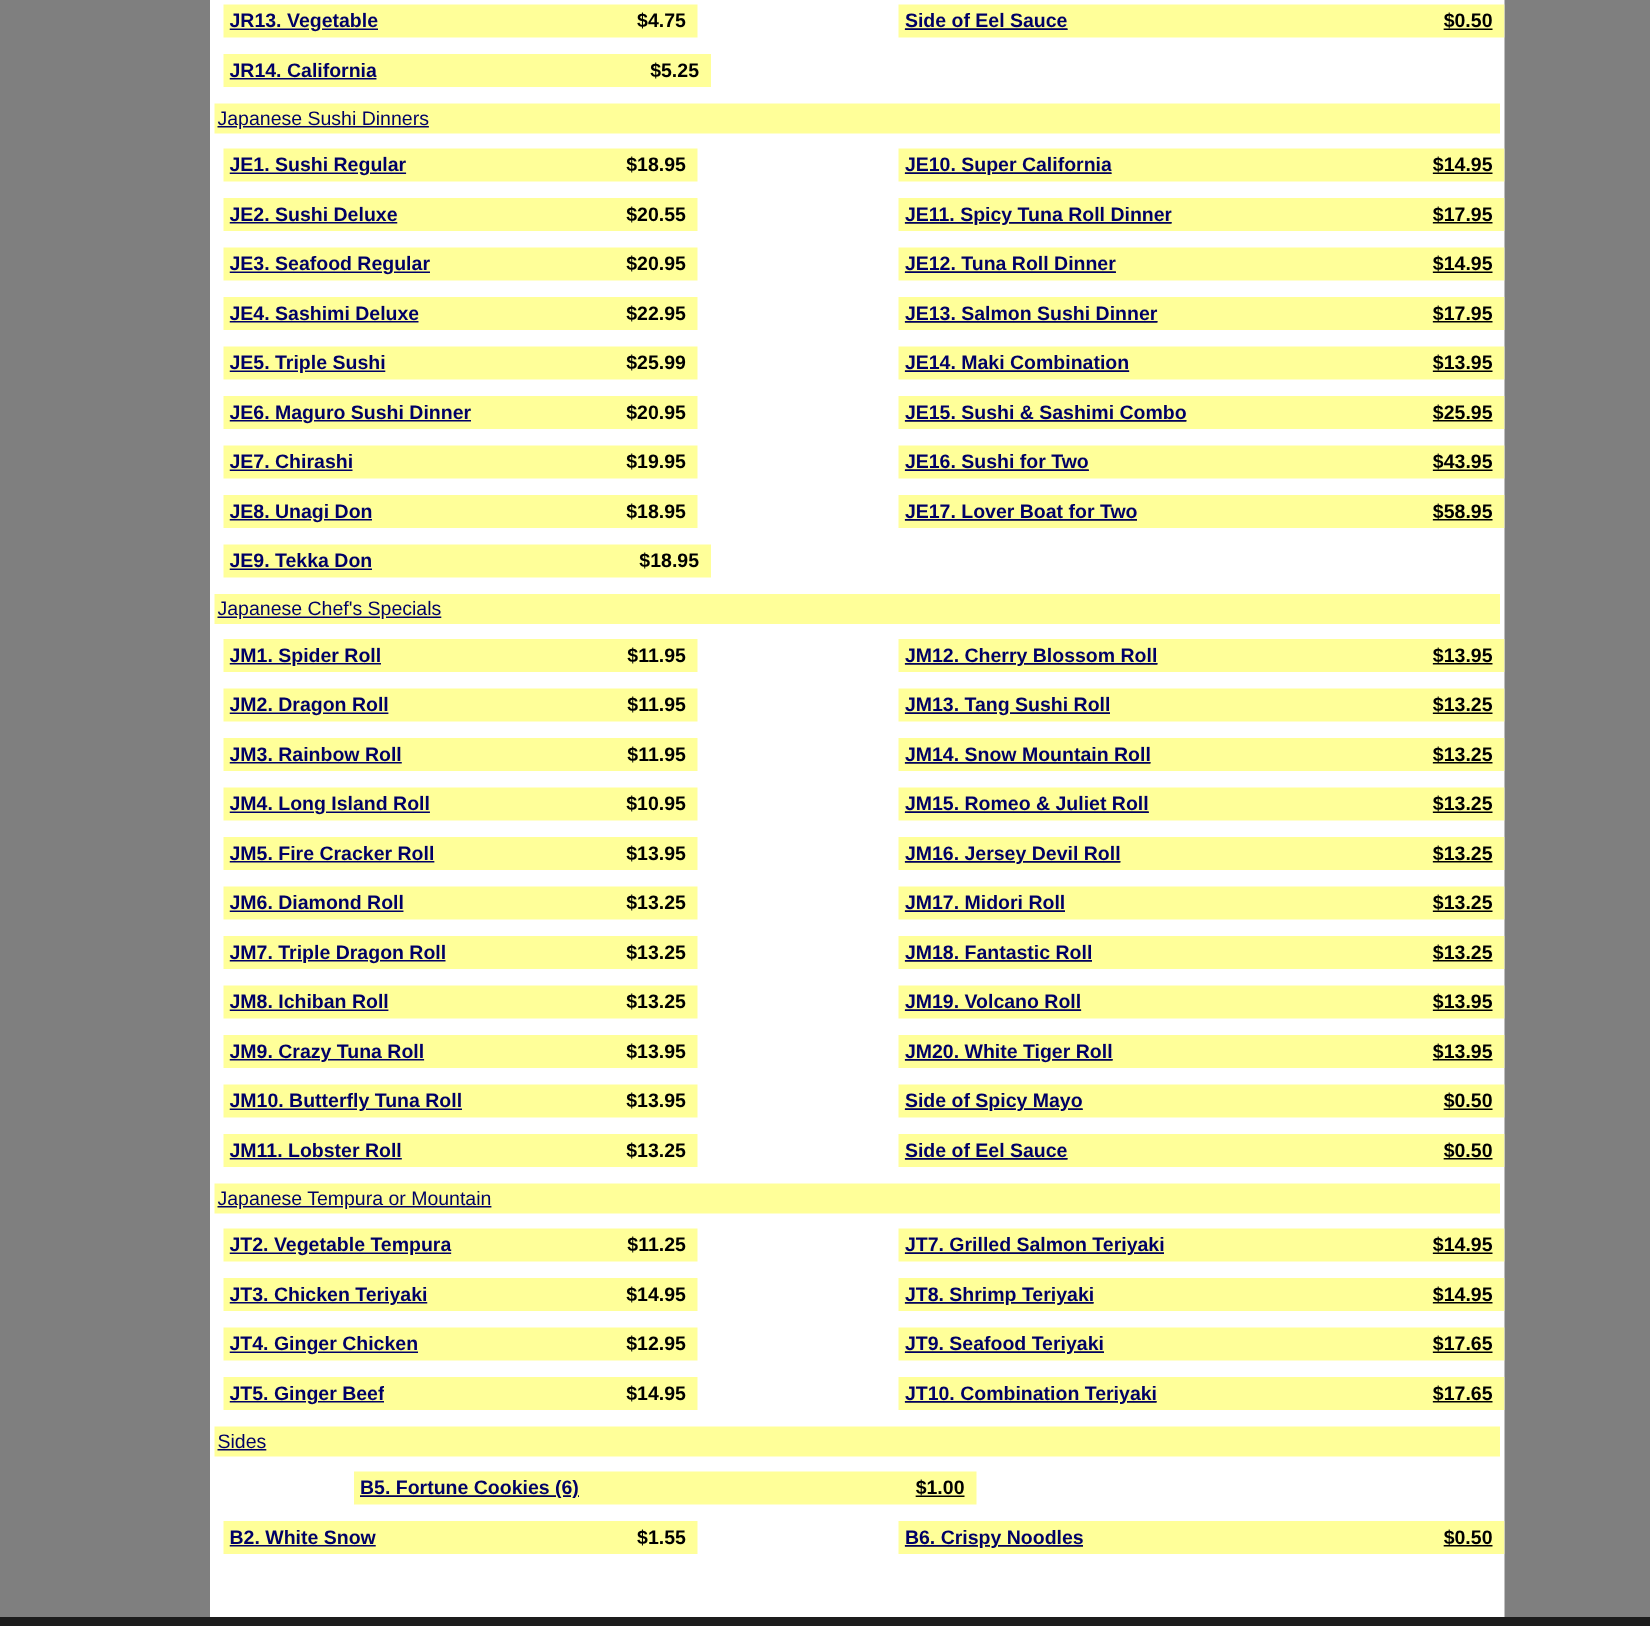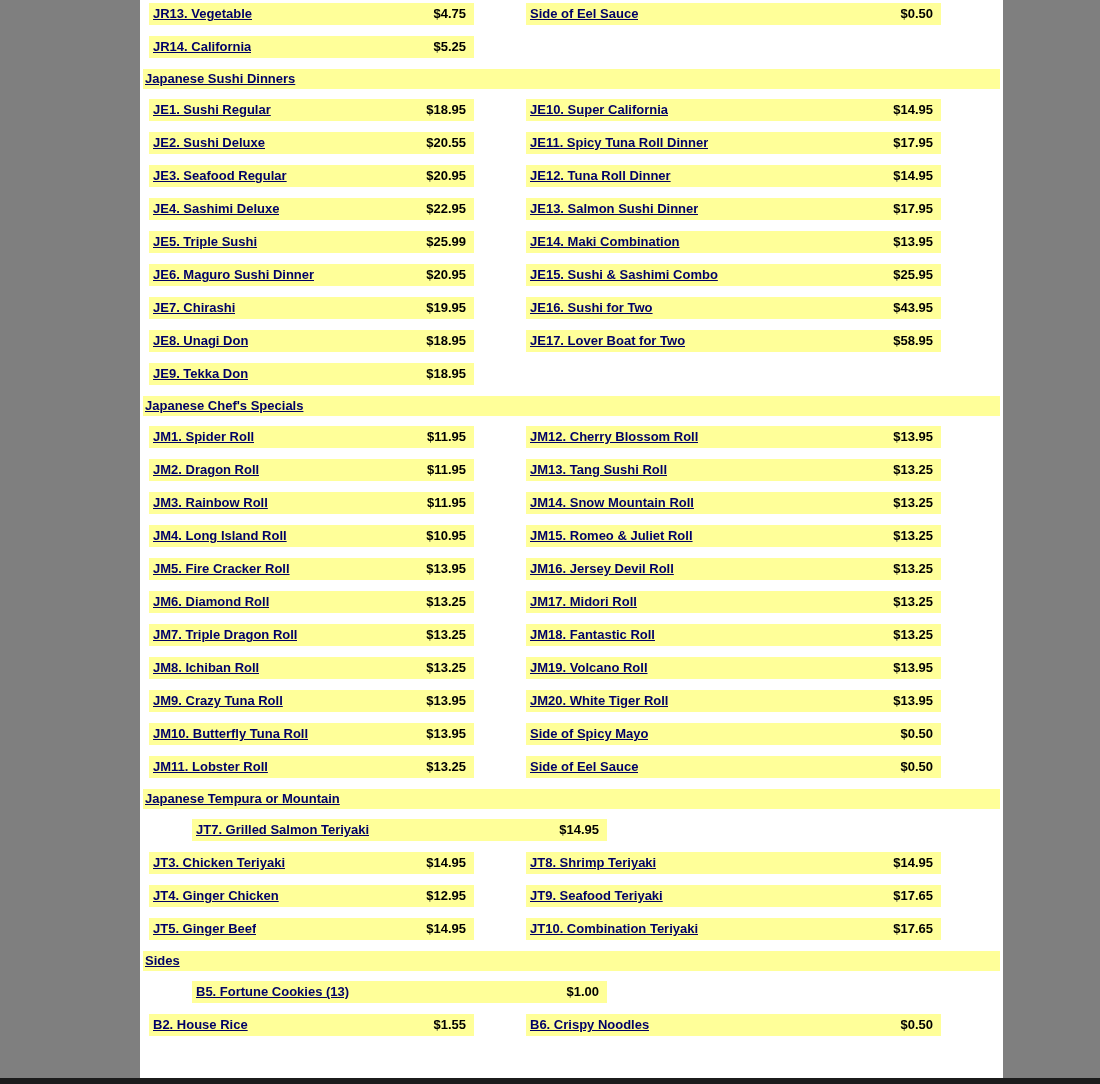--- a/index.html
+++ b/index.html
@@ -25,51 +25,53 @@
     padding-top: 3px;
     overflow: hidden;
   }
   .section-header {
     background: var(--hl, #ffff99);
     margin: 11px 3px 10px 3px;
     padding: 2px 2px;
   }
   .section-title {
     font-size: 13px;
-    font-weight: bold;
+    font-weight: normal;
     line-height: 16px;
     color: var(--link, #000066);
     text-decoration: underline;
   }
   .section-subtitle {
     font-size: 13px;
     line-height: 16px;
     color: var(--sub, #993333);
   }
   .row {
     display: flex;
     margin-bottom: 11px;
+    gap: 38px;
   }
   .item {
     background: var(--hl, #ffff99);
     height: 22px;
     line-height: 22px;
     display: flex;
     justify-content: space-between;
     align-items: center;
     box-sizing: border-box;
     padding: 0 8px 0 4px;
   }
   .item.left {
     width: 325px;
     margin-left: 9px;
   }
   .item.right {
     width: 415px;
-    margin-left: 52px;
+    margin-left: 96px;
+    text-decoration: underline;
   }
   .item-name {
     font-size: 13px;
     font-weight: bold;
     color: var(--link, #000066);
     text-decoration: underline;
     white-space: nowrap;
     overflow: hidden;
   }
   .item-price {
@@ -307,20 +309,24 @@
       </div>
       <div class="item right">
         <span class="item-name">Side of Eel Sauce</span>
         <span class="item-price">$0.50</span>
       </div>
     </div>
     <div class="section-header">
       <div class="section-title">Japanese Tempura or Mountain</div>
     </div>
     <div class="row">
+      <div class="item left">
+        <span class="item-name">JT2. Vegetable Tempura</span>
+        <span class="item-price">$11.25</span>
+      </div>
       <div class="item right">
         <span class="item-name">JT7. Grilled Salmon Teriyaki</span>
         <span class="item-price">$14.95</span>
       </div>
     </div>
     <div class="row">
       <div class="item left">
         <span class="item-name">JT3. Chicken Teriyaki</span>
         <span class="item-price">$14.95</span>
       </div>
@@ -347,27 +353,27 @@
       <div class="item right">
         <span class="item-name">JT10. Combination Teriyaki</span>
         <span class="item-price">$17.65</span>
       </div>
     </div>
     <div class="section-header">
       <div class="section-title">Sides</div>
     </div>
     <div class="row">
       <div class="item right">
-        <span class="item-name">B5. Fortune Cookies (13)</span>
+        <span class="item-name">B5. Fortune Cookies (6)</span>
         <span class="item-price">$1.00</span>
       </div>
     </div>
     <div class="row">
       <div class="item left">
-        <span class="item-name">B2. House Rice</span>
+        <span class="item-name">B2. White Snow</span>
         <span class="item-price">$1.55</span>
       </div>
       <div class="item right">
         <span class="item-name">B6. Crispy Noodles</span>
         <span class="item-price">$0.50</span>
       </div>
     </div>
   </div>
 <div class="bottom-bar"></div>
 

